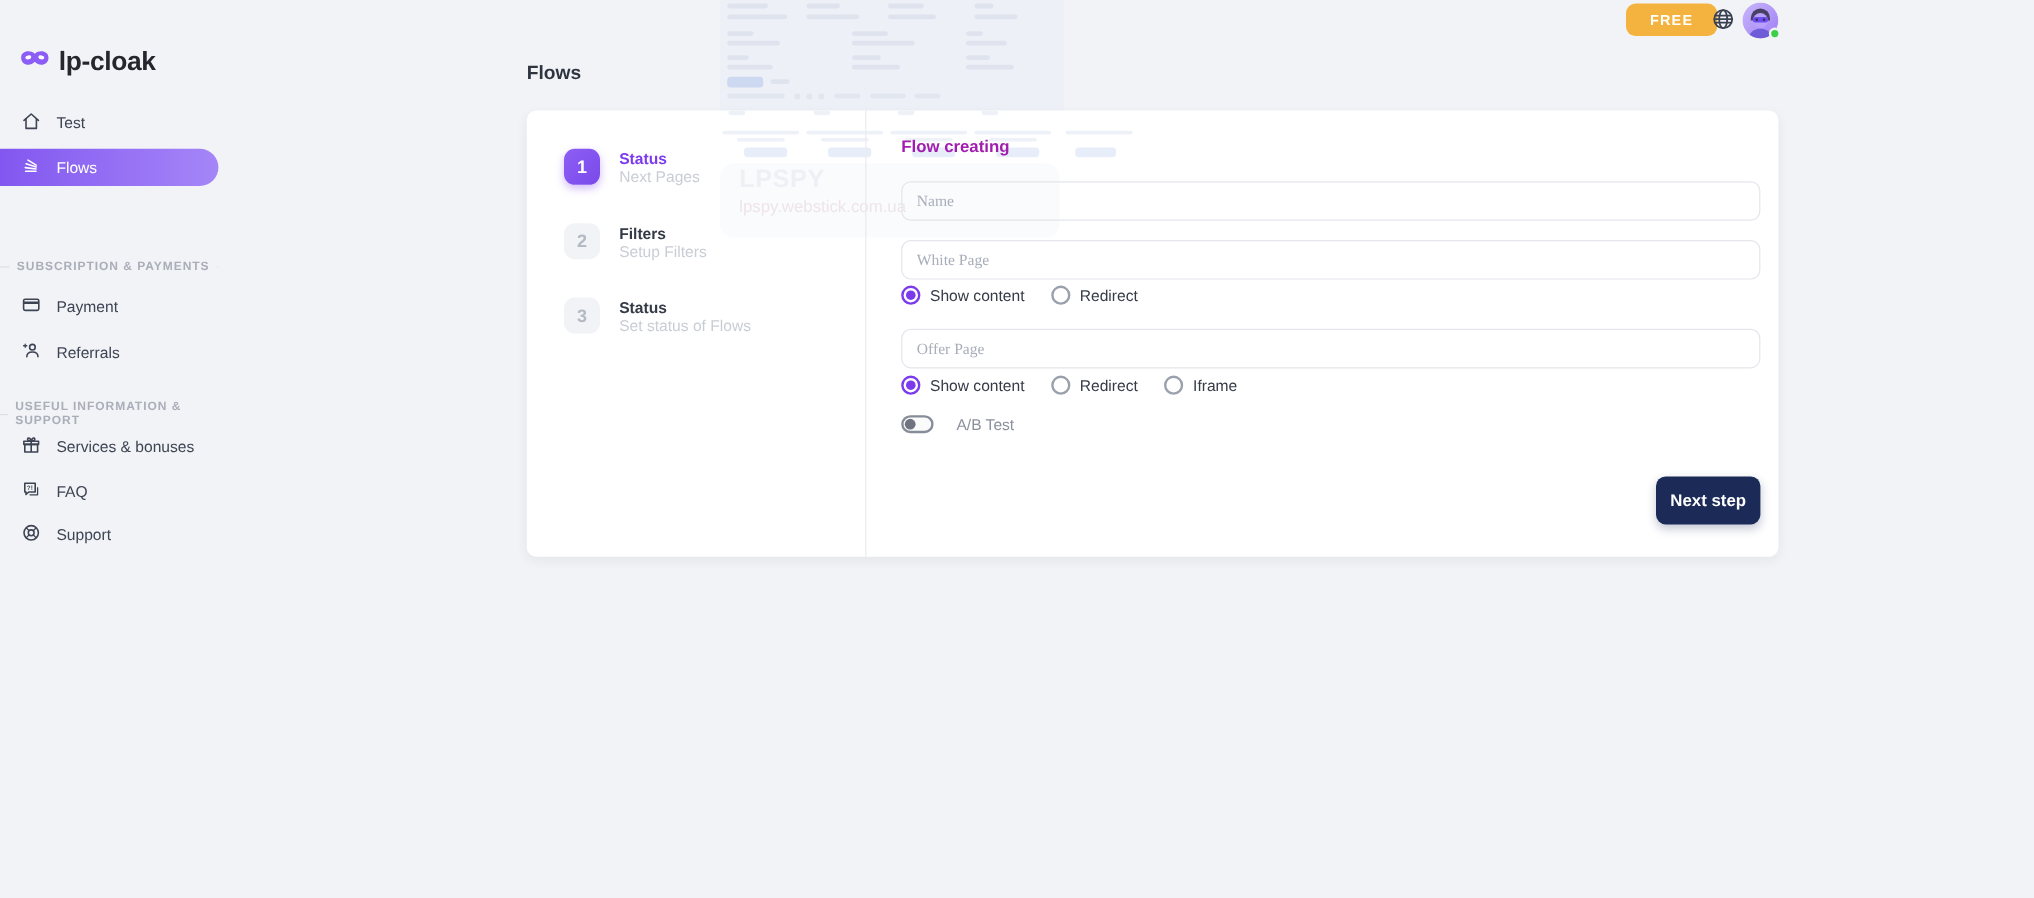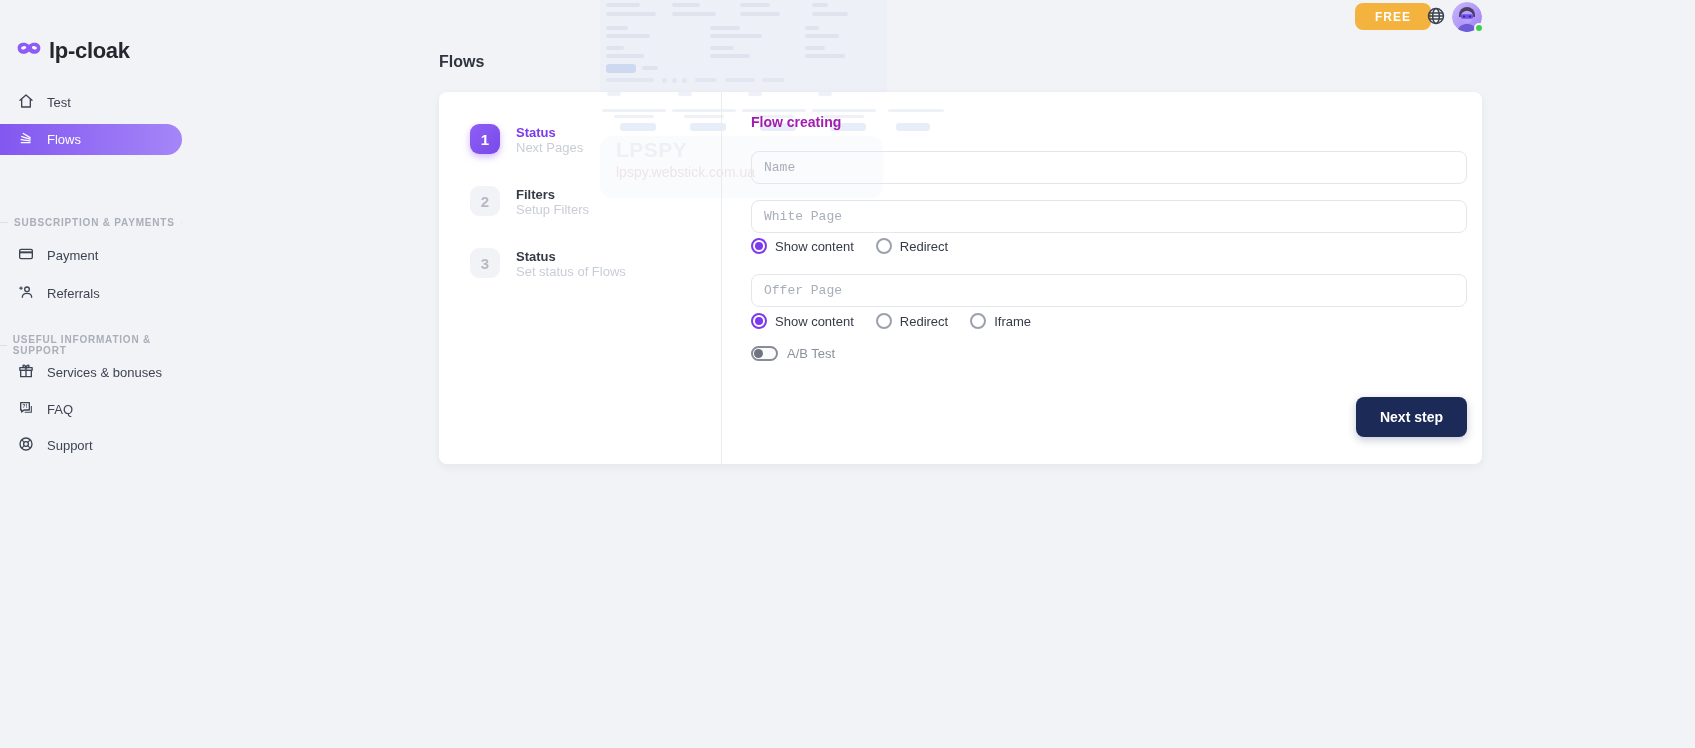--- a/index.html
+++ b/index.html
@@ -61,37 +61,37 @@
   .step.active .step-box { background:linear-gradient(135deg,#8d5ff5,#7a49ea); color:#fff;
                            box-shadow:0 3px 7px rgba(124,58,237,0.35); }
   .step-title { font-size:13px; font-weight:700; color:#343a46; line-height:15px; padding-top:1px; }
   .step.active .step-title { color:#7c3aed; }
   .step-sub { font-size:13px; color:#c9cdd5; line-height:16px; }
 
   
   .form-col { position:absolute; left:282px; right:0; top:0; bottom:0; z-index:2; }
   .form-title { position:absolute; left:30px; top:22px; font-size:14px; font-weight:700; color:#a21caf; }
   .text-input { position:absolute; left:30px; right:15px; height:33px; border:1px solid #e4e6eb; border-radius:8px;
-                background:transparent; padding:0 12px; font-size:13px; color:#c2410c; font-family:Liberation Mono, monospace; outline:none; }
+                background:transparent; padding:0 12px; font-size:13px; color:#c2410c; font-family:Liberation Serif, serif; outline:none; }
   .text-input::placeholder { color:#a8aeba; }
   .input-name  { top:59px; }
   .input-white { top:108px; }
   .input-offer { top:182px; }
   .radio-row { position:absolute; left:30px; display:flex; gap:22px; align-items:center; }
   .radio-row.r1 { top:146px; }
   .radio-row.r2 { top:221px; }
   .radio-opt { display:flex; align-items:center; gap:8px; font-size:13px; color:#353b47; cursor:pointer; }
   .radio { position:relative; width:16px; height:16px; border-radius:50%; border:2px solid #9aa1ac; background:#fff; }
   .radio.sel { border-color:#7c3aed; }
   .radio.sel::after { content:""; position:absolute; left:2px; top:2px; width:8px; height:8px; border-radius:50%; background:#7c3aed; }
-  .toggle-row { position:absolute; left:30px; top:254px; display:flex; align-items:flex-start; gap:9px; cursor:pointer; }
+  .toggle-row { position:absolute; left:30px; top:254px; display:flex; align-items:flex-start; gap:19px; cursor:pointer; }
   .toggle { position:relative; width:27px; height:15px; border:2px solid #878d98; border-radius:999px; background:#fbfbfc; }
   .toggle .knob { position:absolute; left:1px; top:1px; width:9px; height:9px; border-radius:50%; background:#6f7480; }
   .toggle-label { font-size:13px; color:#8b919c; }
-  .next-btn { position:absolute; right:15px; top:305px; height:40px; padding:0 24px; background:#1c2a57; color:#fff;
+  .next-btn { position:absolute; right:15px; top:305px; height:40px; padding:0 12px; background:#1c2a57; color:#fff;
               border:none; border-radius:8px; font-size:14px; font-weight:600; font-family:inherit; cursor:pointer;
               box-shadow:0 3px 8px rgba(28,42,87,0.25); }
 </style>
 </head>
 <body>
 
 <div class="canvas">
 
   <aside class="sidebar">
     <div class="logo">

